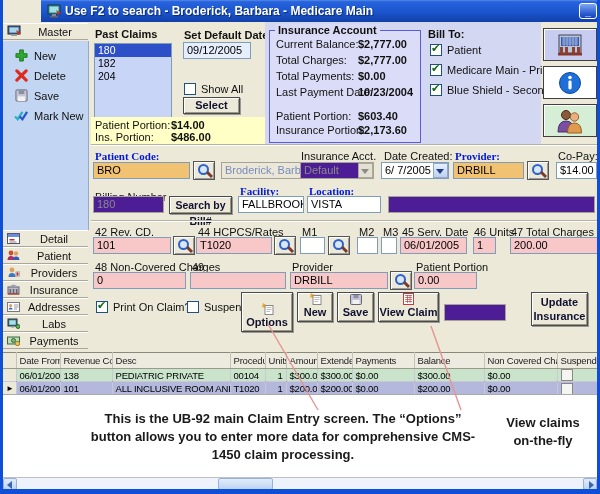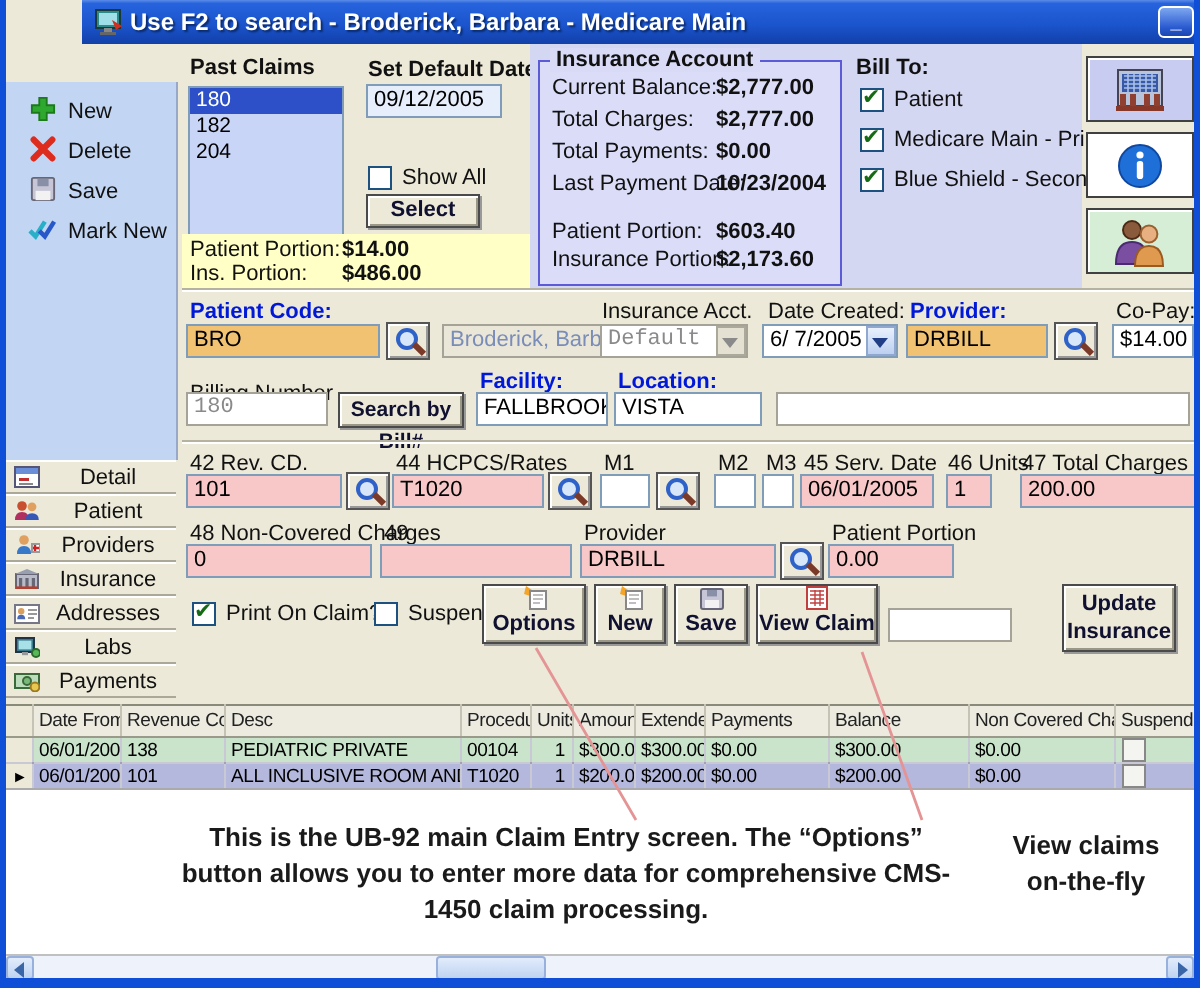--- a/index.html
+++ b/index.html
@@ -18,27 +18,27 @@
   
   .side-btn{position:absolute;left:0;width:85px;height:17px;background:#ECE9D8;
     border-top:1px solid #fff;border-bottom:1px solid #ACA899;font-size:11px;color:#111;
     display:flex;align-items:center;box-sizing:border-box;}
   .side-btn .cap{flex:1;text-align:center;}
   .side-panel{position:absolute;left:0;top:41px;width:85px;height:189px;background:#C2D5F2;border-right:1px solid #98A8C8;}
   .side-act{position:absolute;left:10px;height:16px;display:flex;align-items:center;font-size:11px;color:#111;}
   .side-act .ic{width:16px;margin-right:5px;text-align:center;}
   
   .lbl{position:absolute;font-size:11px;color:#111;white-space:nowrap;}
-  .lbl-blue{color:#0018D8;font-weight:bold;}
+  .lbl-blue{color:#0018D8;font-weight:bold;font-family:Liberation Serif, serif;}
   .lbl-b{font-weight:bold;}
   .fld{position:absolute;height:17px;border:1px solid #7F9DB9;background:#fff;font-size:11px;
        line-height:15px;padding:0 3px;box-sizing:border-box;white-space:nowrap;overflow:hidden;color:#000;}
   .fld-pink{background:#F8C8C8;}
   .fld-orange{background:#F0C272;}
-  .fld-gray{background:#ffffff;color:#8a8a8a;border-color:#A5A398;font-family:Liberation Mono, monospace;}
+  .fld-gray{background:#4c1d95;color:#8a8a8a;border-color:#A5A398;}
   .fld-namegray{background:#EAE7D8;color:#7A8CB8;border-color:#A5A398;}
   .btn{position:absolute;background:#ECE9D8;border:1px solid #4a4a4a;
     box-shadow:inset 1px 1px 0 #fff,inset -1px -1px 0 #9a9787,1px 1px 0 #999;
     font-weight:bold;font-size:11px;color:#101030;text-align:center;box-sizing:border-box;cursor:default;}
   .mag{position:absolute;width:22px;height:19px;background:#ECE9D8;border:1px solid #555;
     box-shadow:inset 1px 1px 0 #fff,inset -1px -1px 0 #999;box-sizing:border-box;}
   .mag::before{content:"";position:absolute;left:4px;top:2px;width:7px;height:7px;border:2px solid #2F62C8;border-radius:50%;background:#D8E6FA;}
   .mag::after{content:"";position:absolute;left:12px;top:11px;width:7px;height:3px;background:#7B3A28;transform:rotate(45deg);}
   .cb{position:absolute;width:12px;height:12px;background:#fff;border:1px solid #1C5180;box-sizing:border-box;}
   .cb.checked::after{content:"✔";font-family:"DejaVu Sans",sans-serif;position:absolute;left:0px;top:-3px;font-size:11px;color:#156a15;}
@@ -95,20 +95,29 @@
         <span class="tb-glyph" style="top:2px">_</span>
       </span>
     <span class="tb-btn tb-blue" style="right:24px">
         <span class="tb-glyph" style="top:1px">□</span>
       </span>
     <span class="tb-btn tb-red" style="right:4px">
         <span class="tb-glyph" style="top:1px">✕</span>
       </span>
   </div>
 
+  <div class="side-btn" style="top:23px">
+    <svg style="margin-left:4px" width="15" height="13" viewBox="0 0 15 13">
+      <rect x="1" y="1" width="12" height="8" fill="#4A6FA8" stroke="#223"></rect>
+        <rect x="2.5" y="2.5" width="9" height="5" fill="#A8D8E8"></rect>
+      <rect x="4" y="9" width="6" height="2" fill="#999"></rect>
+        <path d="M9 5 L14 8 L11 10 Z" fill="#C83020"></path>
+    </svg>
+    <span class="cap">Master</span>
+  </div>
   <div class="side-panel"></div>
 
   <div class="side-act" style="top:48px">
     <span class="ic">
       <svg width="13" height="13" viewBox="0 0 14 14">
           <path d="M5 1h4v4h4v4H9v4H5V9H1V5h4z" fill="#2EA82E" stroke="#1C7A1C"></path>
         </svg></span>
     <span>New</span>
   </div>
   <div class="side-act" style="top:68px">
@@ -331,21 +340,21 @@
   <div class="fld fld-pink" style="left:287px;top:272px;width:98px">DRBILL</div>
   <span class="mag" style="left:387px;top:271px"></span>
   <div class="lbl" style="left:413px;top:261px">Patient Portion</div>
   <div class="fld fld-pink" style="left:411px;top:272px;width:63px">0.00</div>
 
   <span class="cb checked" style="left:93px;top:301px"></span>
   <div class="lbl" style="left:110px;top:301px">Print On Claim?</div>
   <span class="cb" style="left:184px;top:301px"></span>
   <div class="lbl" style="left:201px;top:301px">Suspended</div>
 
-  <div class="btn icbtn" style="left:238px;top:292px;width:52px;height:30px">
+  <div class="btn icbtn" style="left:238px;top:292px;width:52px;height:40px">
     <svg width="13" height="12">
         <path d="M2 0 L5 2 L4 5 L1 4Z" fill="#F4A428"></path>
         <rect x="4" y="2.5" width="8" height="9" fill="#fff" stroke="#888"></rect>
         <path d="M5.5 4.5h5M5.5 6.5h5M5.5 8.5h3.5" stroke="#aaa" stroke-width="0.8"></path>
       </svg>
     <span>Options</span>
   </div>
   <div class="btn icbtn" style="left:294px;top:292px;width:36px;height:30px">
     <svg width="13" height="12">
         <path d="M2 0 L5 2 L4 5 L1 4Z" fill="#F4A428"></path>

